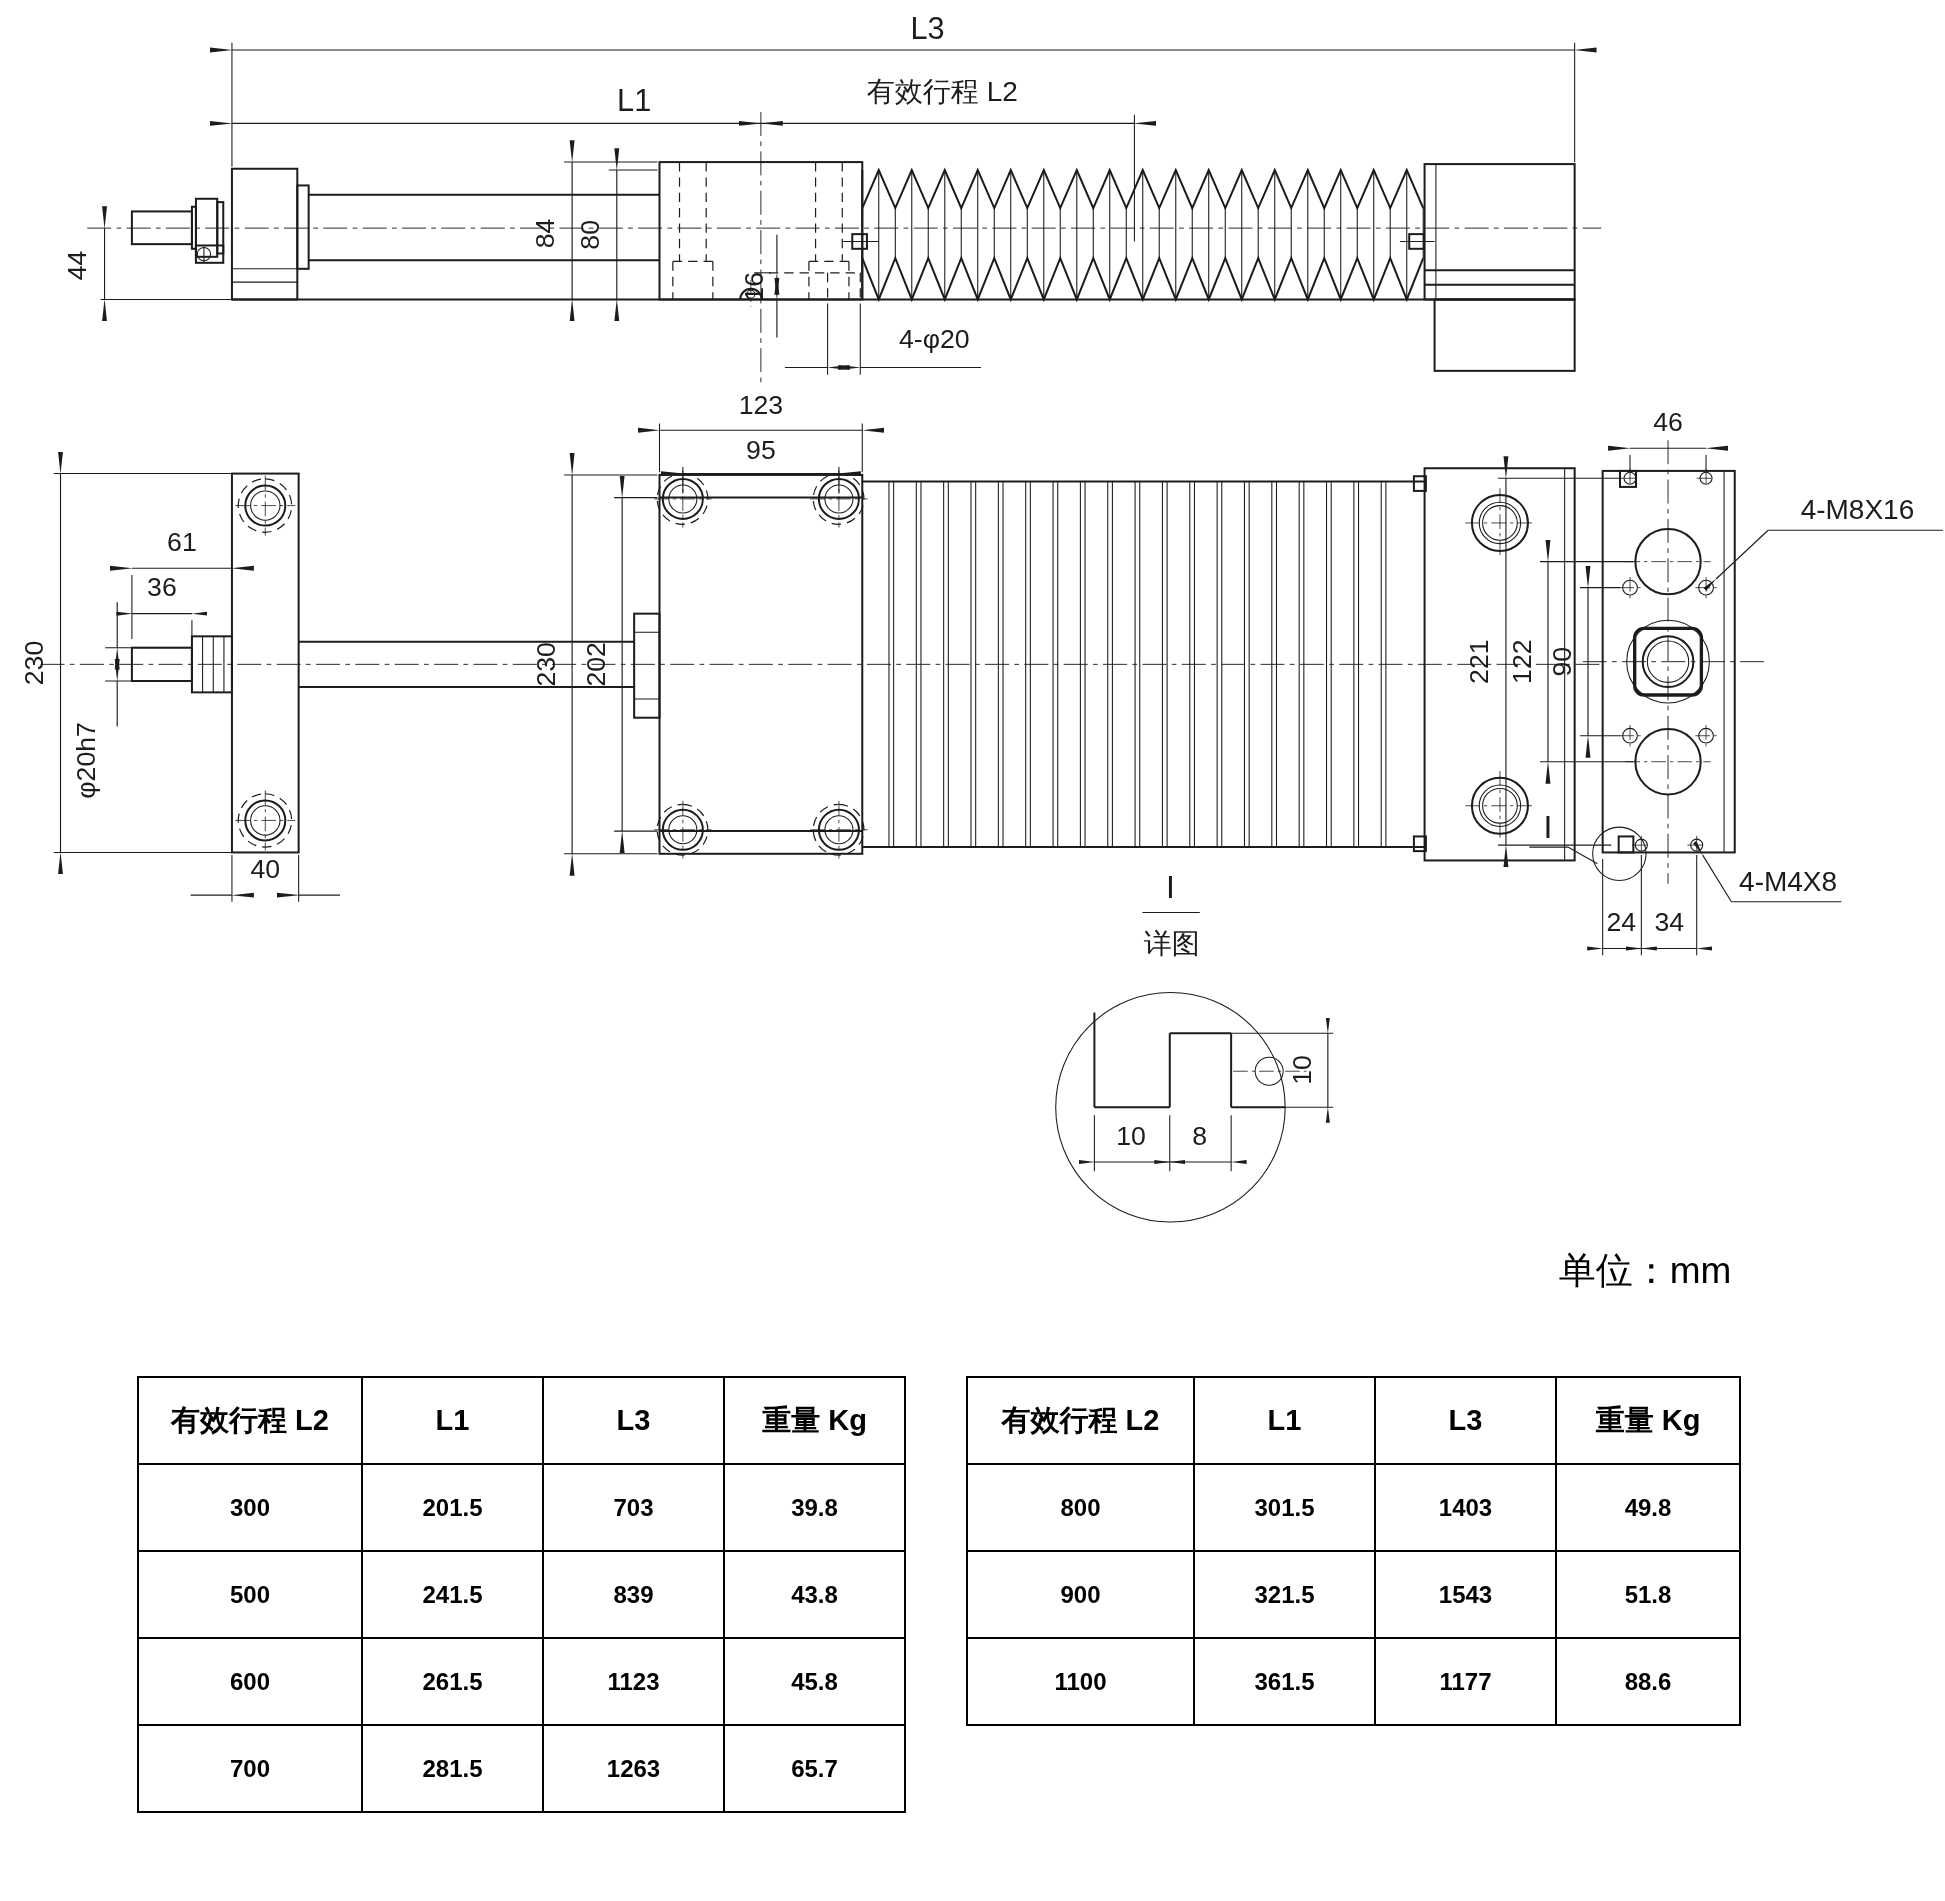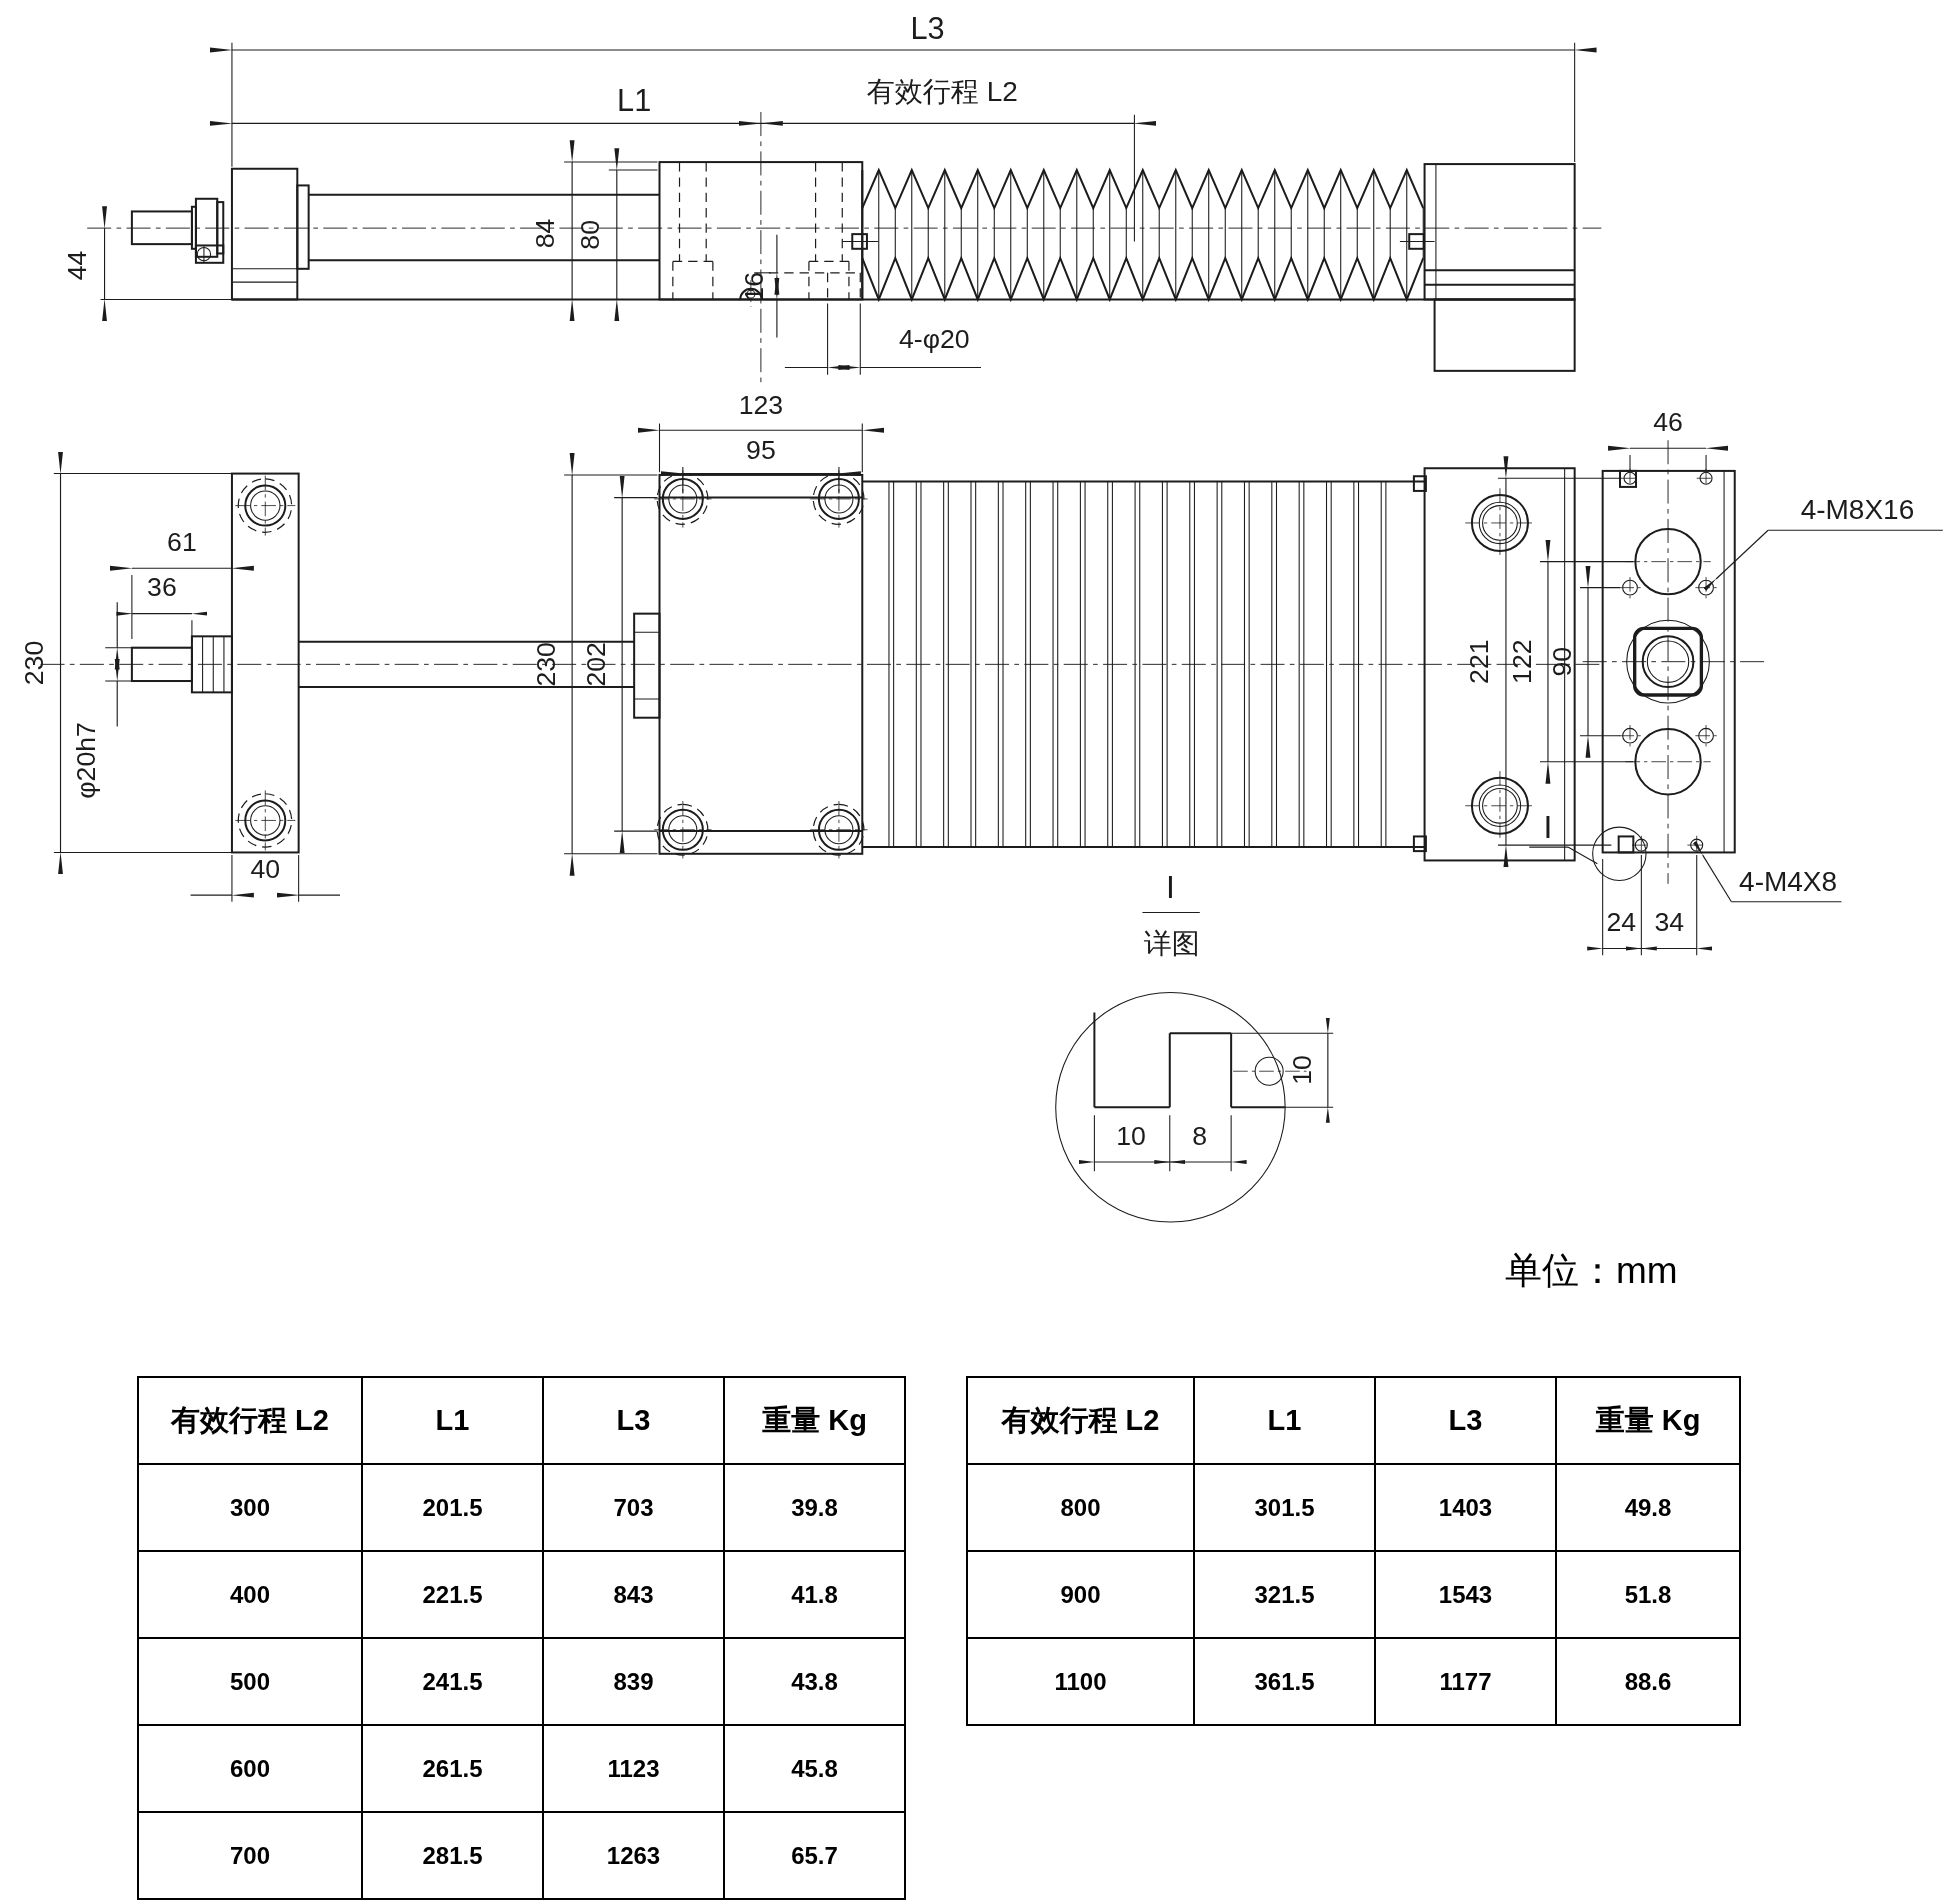--- a/index.html
+++ b/index.html
@@ -8,21 +8,21 @@
   .obj{fill:none;stroke:#1c1c1c;stroke-width:3;}
   .thin{fill:none;stroke:#1c1c1c;stroke-width:1.6;}
   .cl{fill:none;stroke:#1c1c1c;stroke-width:1.4;stroke-dasharray:36 8 7 8;}
   .clt{fill:none;stroke:#1c1c1c;stroke-width:1.2;stroke-dasharray:22 6 5 6;}
   .hid{fill:none;stroke:#1c1c1c;stroke-width:1.8;stroke-dasharray:14 9;}
   .dim{fill:none;stroke:#1c1c1c;stroke-width:1.7;}
   .t40{font-size:40px;}
   .t46{font-size:46px;}
   .t42{font-size:42px;}
   .t48{font-size:48px;}
-  .unit-note{position:absolute;left:1505px;top:1246px;width:280px;font-size:37px;color:#000;text-align:left;}
+  .unit-note{position:absolute;left:1505px;top:1246px;width:280px;font-size:37px;color:#000;text-align:center;}
   table.dtab{position:absolute;border-collapse:collapse;table-layout:fixed;background:#fff;}
   table.dtab td{border:2.7px solid #000;text-align:center;vertical-align:middle;height:85px;
     font-size:24px;font-weight:bold;color:#000;padding:0;}
   table.dtab td.hd{font-size:29px;}
 </style>
 </head>
 <body>
 
 <svg viewBox="0 0 2916 2850" style="position:absolute;left:0;top:0;width:1946px;height:1901px;pointer-events:none;">
   <defs>
@@ -309,26 +309,20 @@
     <td class="hd">L3</td>
     <td class="hd">重量 Kg</td>
   </tr>
   <tr>
     <td>300</td>
     <td>201.5</td>
     <td>703</td>
     <td>39.8</td>
   </tr>
   <tr>
-    <td>400</td>
-    <td>221.5</td>
-    <td>843</td>
-    <td>41.8</td>
-  </tr>
-  <tr>
     <td>500</td>
     <td>241.5</td>
     <td>839</td>
     <td>43.8</td>
   </tr>
   <tr>
     <td>600</td>
     <td>261.5</td>
     <td>1123</td>
     <td>45.8</td>

